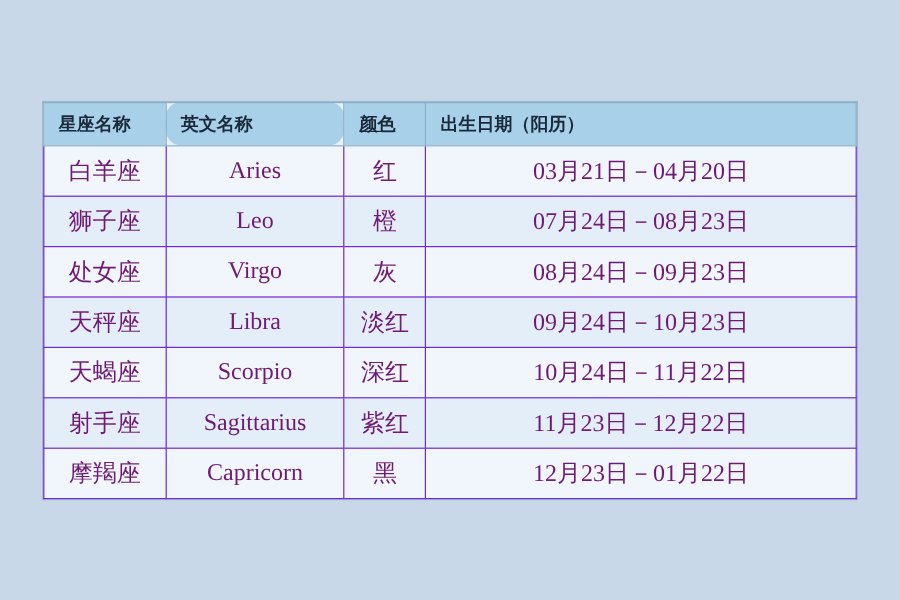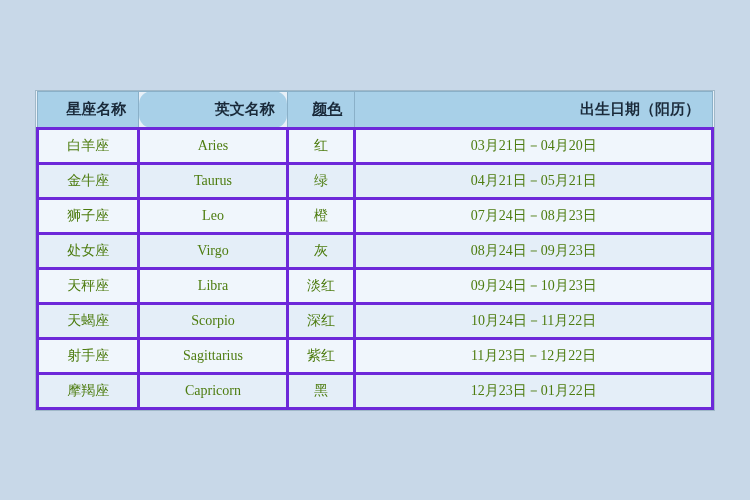--- a/index.html
+++ b/index.html
@@ -32,36 +32,36 @@
     thead tr {
       background-color: #a8d0e8;
     }
 
     thead th {
       padding: 8px 12px;
       border: 1px solid #8ab0c8;
       font-size: 15px;
       font-weight: bold;
       color: #1a2a3a;
-      text-align: right;
+      text-align: left;
     }
 
     tbody tr {
       background-color: #f0f6fc;
     }
 
     tbody tr:nth-child(even) {
       background-color: #e4eef8;
     }
 
     tbody td {
       padding: 7px 12px;
-      border: 3px solid #6d28d9;
-      font-size: 14px;
-      color: #4d7c0f;
+      border: 1px solid #6d28d9;
+      font-size: 20px;
+      color: #701a75;
       text-align: center;
     }
 
     .col-chinese { width: 15%; }
     .col-english { width: 22%; border-radius: 13px; }
     .col-color   { width: 10%; text-decoration: underline; }
     .col-date    { width: 53%; }
   </style>
 </head>
 <body>
@@ -75,26 +75,20 @@
         <th class="col-color">颜色</th>
         <th class="col-date">出生日期（阳历）</th>
       </tr>
     </thead>
     <tbody id="table-body">
     <tr>
           <td>白羊座</td>
           <td>Aries</td>
           <td>红</td>
           <td>03月21日－04月20日</td>
-        </tr>
-        <tr>
-          <td>金牛座</td>
-          <td>Taurus</td>
-          <td>绿</td>
-          <td>04月21日－05月21日</td>
         </tr>
         <tr>
           <td>狮子座</td>
           <td>Leo</td>
           <td>橙</td>
           <td>07月24日－08月23日</td>
         </tr>
         <tr>
           <td>处女座</td>
           <td>Virgo</td>

